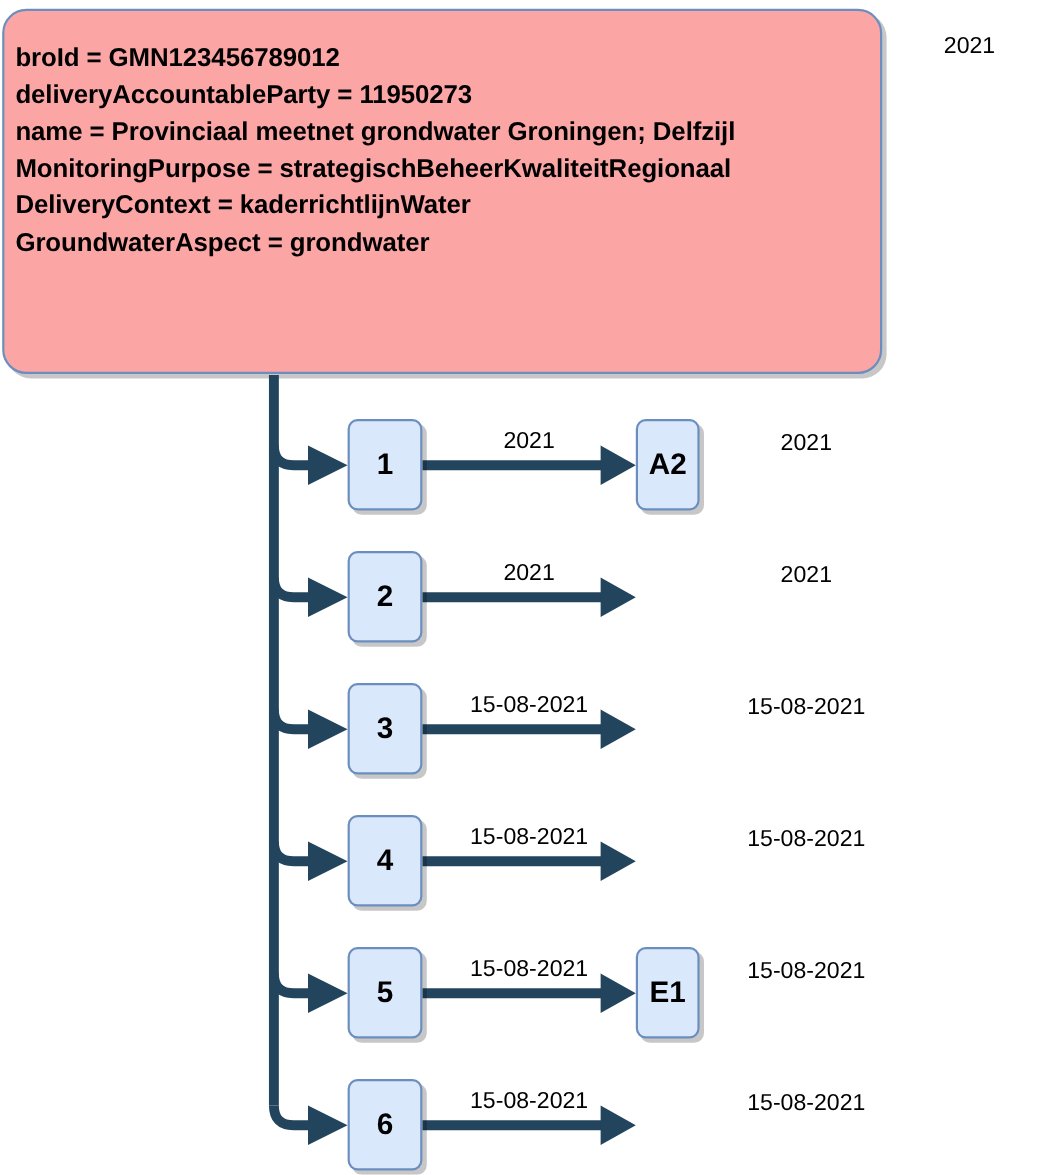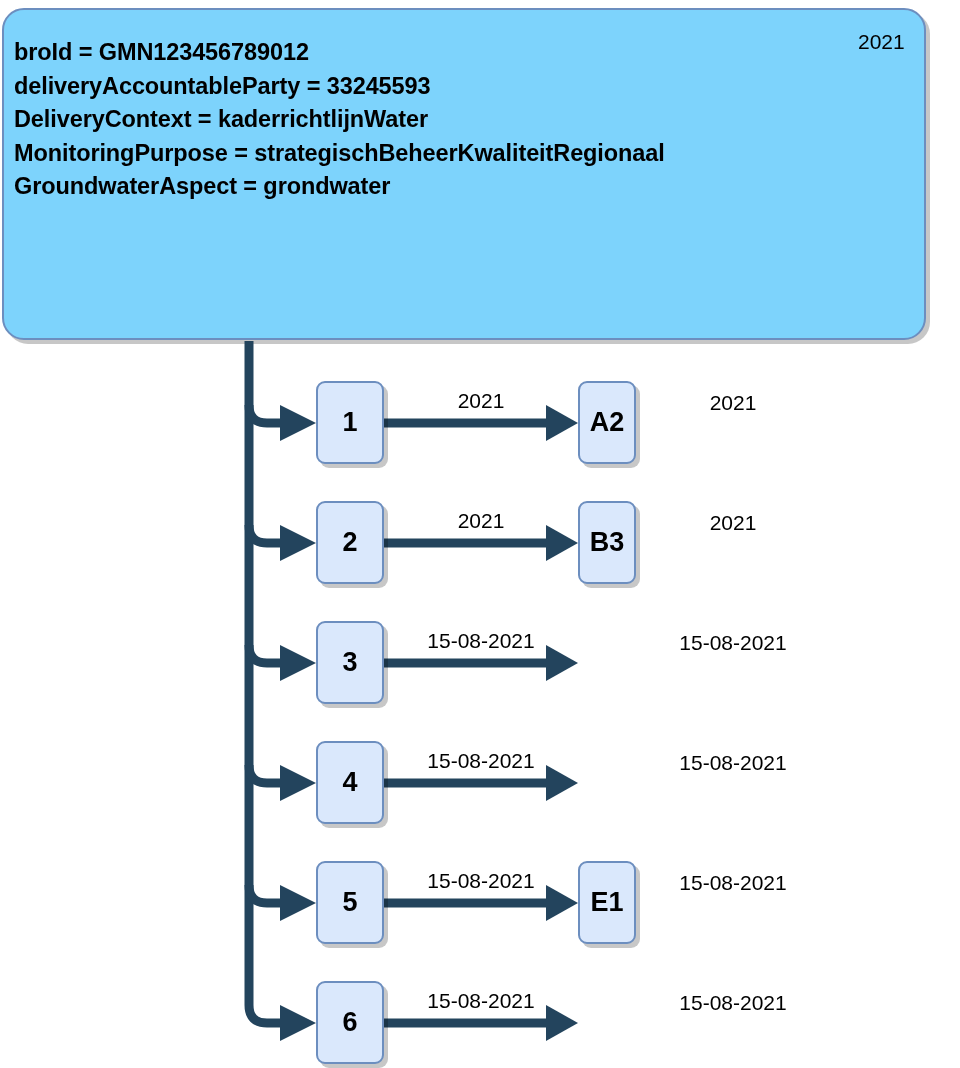--- a/index.html
+++ b/index.html
@@ -13,24 +13,24 @@
     position: relative;
     font-family: "Liberation Sans", sans-serif;
     overflow: hidden;
   }
 
   
   #header-box {
     position: absolute;
     left: 2px;
     top: 8px;
-    width: 924px;
+    width: 800px;
     height: 332px;
     box-sizing: border-box;
-    background: #7dd3fc;
+    background: #fca5a5;
     border: 2px solid #6c8ebf;
     border-radius: 22px;
     box-shadow: 4px 4px 0 0 rgba(0,0,0,0.22);
   }
   #header-lines {
     position: absolute;
     left: 10px;
     top: 26px;
     right: 10px;
   }
@@ -116,23 +116,24 @@
     color: #000000;
     white-space: nowrap;
   }
 </style>
 </head>
 <body>
 
 <div id="header-box">
   <div id="header-lines">
     <div class="hdr-line">broId = GMN123456789012</div>
-    <div class="hdr-line">deliveryAccountableParty = 33245593</div>
+    <div class="hdr-line">deliveryAccountableParty = 11950273</div>
+    <div class="hdr-line">name = Provinciaal meetnet grondwater Groningen; Delfzijl</div>
+    <div class="hdr-line">MonitoringPurpose = strategischBeheerKwaliteitRegionaal</div>
     <div class="hdr-line">DeliveryContext = kaderrichtlijnWater</div>
-    <div class="hdr-line">MonitoringPurpose = strategischBeheerKwaliteitRegionaal</div>
     <div class="hdr-line">GroundwaterAspect = grondwater</div>
   </div>
 </div>
 
 <div id="top-right-label">2021</div>
 
 <svg id="connectors" viewBox="0 0 960 1068" xmlns="http://www.w3.org/2000/svg">
   <g fill="none" stroke="#23445d" stroke-width="9" stroke-linecap="butt">
 
     <path d="M 249 341 L 249 1005"></path>
@@ -176,21 +177,20 @@
 <div class="row" style="top:381px;">
   <div class="node node-left">1</div>
   <div class="edge-label">2021</div>
   <div class="node node-right">A2</div>
   <div class="row-label">2021</div>
 </div>
 
 <div class="row" style="top:501px;">
   <div class="node node-left">2</div>
   <div class="edge-label">2021</div>
-  <div class="node node-right">B3</div>
   <div class="row-label">2021</div>
 </div>
 
 <div class="row" style="top:621px;">
   <div class="node node-left">3</div>
   <div class="edge-label">15-08-2021</div>
   <div class="row-label">15-08-2021</div>
 </div>
 
 <div class="row" style="top:741px;">

